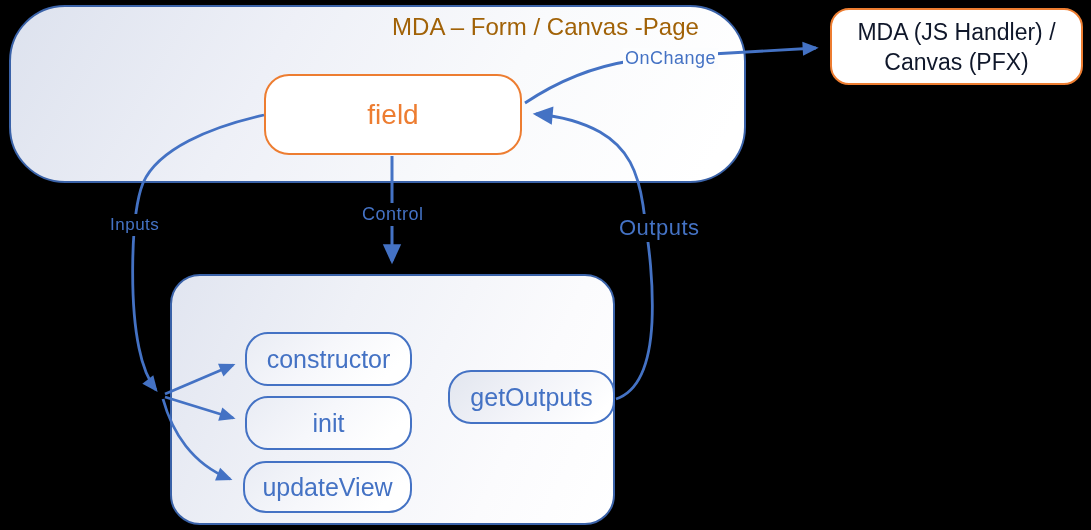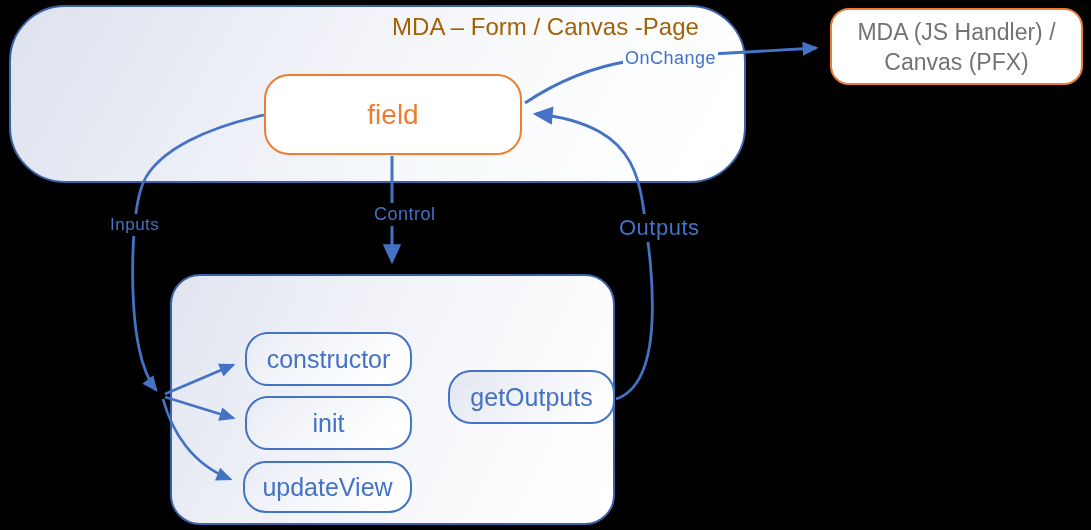--- a/index.html
+++ b/index.html
@@ -46,21 +46,21 @@
     background: #ffffff;
     color: #ED7D31;
     font-size: 28px;
     z-index: 1;
   }
   .js-box {
     left: 830px; top: 8px; width: 253px; height: 77px;
     border: 2.5px solid #ED7D31;
     border-radius: 19px;
     background: #ffffff;
-    color: #737373;
+    color: #0f172a;
     font-size: 23px;
     line-height: 30px;
     flex-direction: column;
     z-index: 1;
   }
   .mypcf-box {
     left: 170px; top: 274px; width: 445px; height: 251px;
     border: 2px solid #3A62A8;
     border-radius: 30px;
     background: linear-gradient(115deg, #e1e5f0 0%, #eff1f7 35%, #fbfbfd 75%, #ffffff 100%);
@@ -98,21 +98,21 @@
   .edge-label {
     position: absolute;
     color: #4472C4;
     letter-spacing: 0.5px;
     z-index: 4;
     white-space: nowrap;
     text-align: right;
   }
   .onchange-label { left: 623px; top: 48px;  font-size: 18px; background: #fcfdfe; padding: 0 2px; }
   .inputs-label   { left: 108px; top: 214px; font-size: 17px; background: #000000; padding: 1px 2px; }
-  .control-label  { left: 358px; top: 203px; font-size: 18px; background: #000000; padding: 1px 4px; margin-left: 12px; }
+  .control-label  { left: 358px; top: 203px; font-size: 18px; background: #000000; padding: 1px 4px; }
   .outputs-label  { left: 616px; top: 214px; font-size: 22px; background: #000000; padding: 1px 3px; }
 </style>
 </head>
 <body>
 
 <div id="stage">
 
   <div class="node big-box"></div>
   <div class="big-box-title">MDA – Form / Canvas -Page</div>
 

